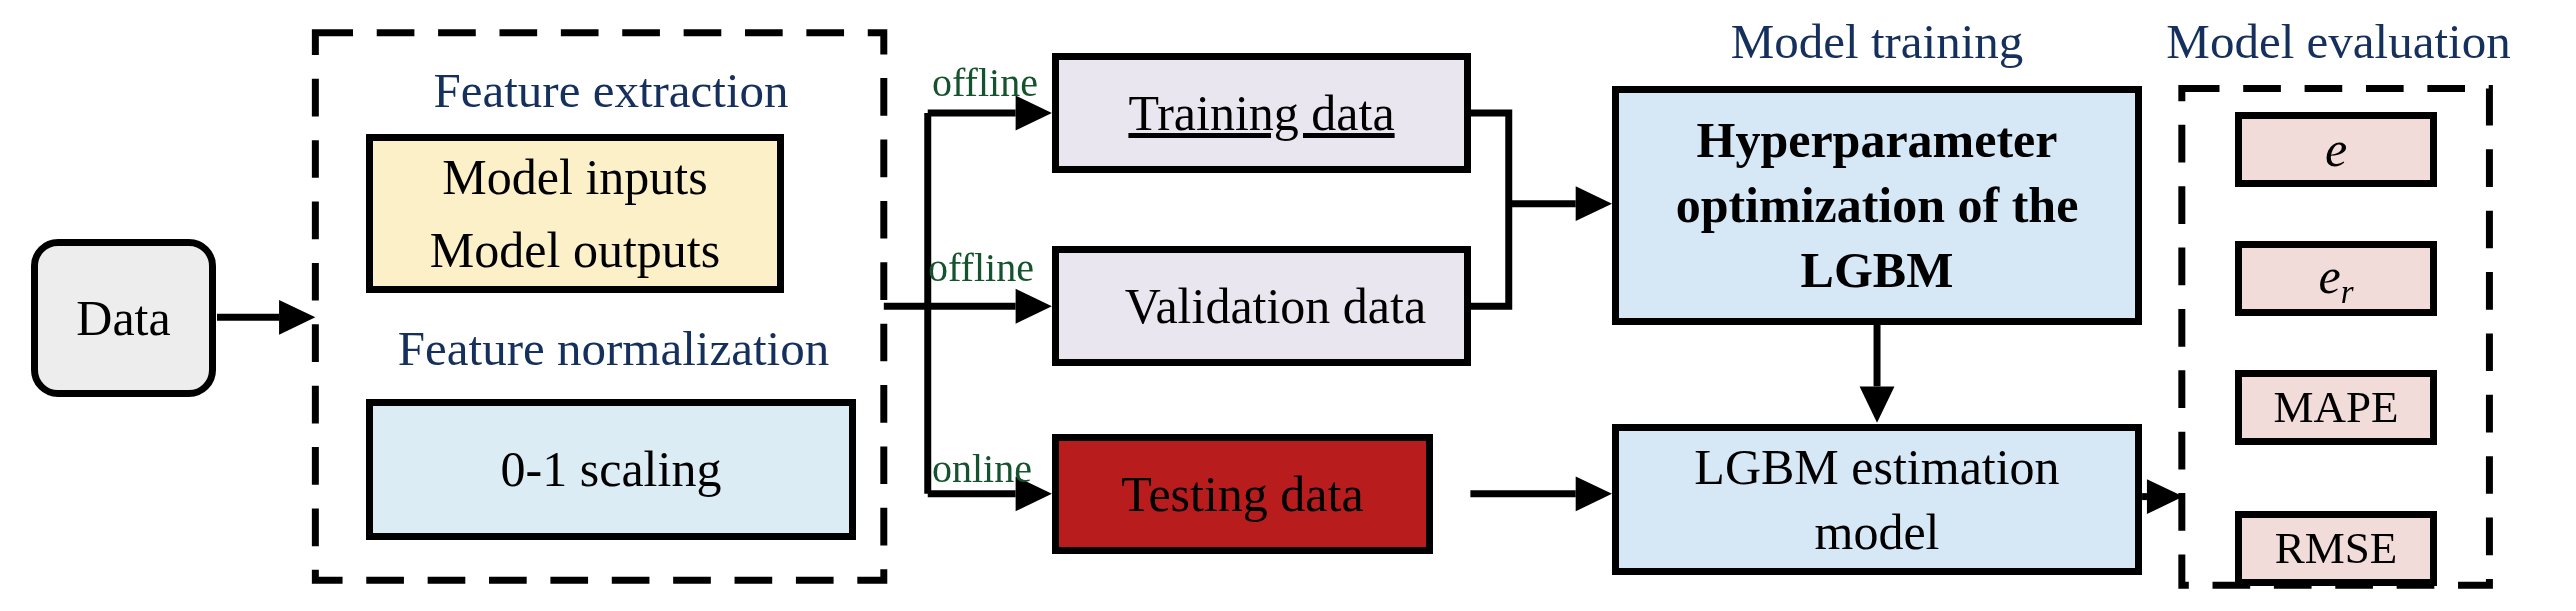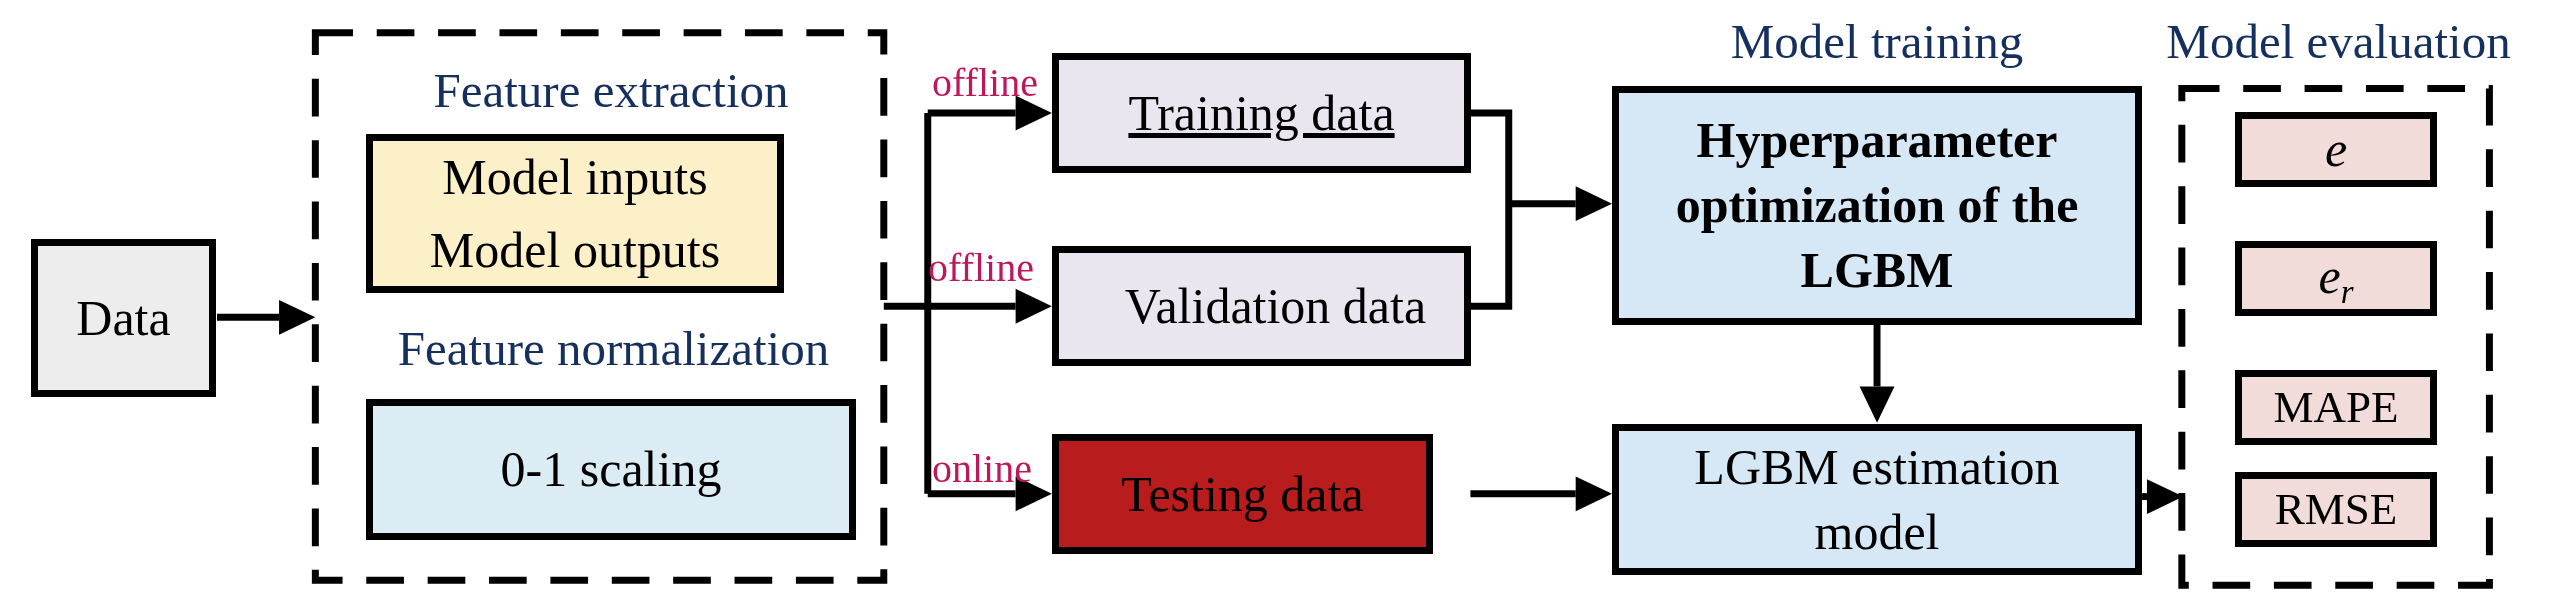--- a/index.html
+++ b/index.html
@@ -16,36 +16,36 @@
     border:7px solid #000;
     display:flex;flex-direction:column;align-items:center;justify-content:center;
     text-align:center;color:#000;font-size:50px;line-height:1.3;
   }
   .box .ln{white-space:nowrap;}
   .title{
     position:absolute;color:#16305E;font-size:49px;line-height:1.1;
     text-align:center;white-space:nowrap;
   }
   .mode{
-    position:absolute;color:#be185d;font-size:40px;line-height:1.1;white-space:nowrap;
+    position:absolute;color:#14532d;font-size:40px;line-height:1.1;white-space:nowrap;
   }
   
-  #data-box{left:31px;top:239px;width:185px;height:158px;background:#EDEDED;}
+  #data-box{left:31px;top:239px;width:185px;height:158px;background:#EDEDED;border-radius:27px;}
   #model-io-box{left:366px;top:134px;width:418px;height:159px;background:#FBF0C8;line-height:1.45;}
   #scaling-box{left:366px;top:399px;width:490px;height:141px;background:#DBECF4;}
   #training-box{left:1052px;top:53px;width:419px;height:120px;background:#E9E6F0;text-decoration:underline;}
   #validation-box{left:1052px;top:246px;width:419px;height:120px;background:#E9E6F0;padding-left:28px;}
   #testing-box{left:1052px;top:434px;width:381px;height:120px;background:#b91c1c;}
   #hyperparam-box{left:1612px;top:86px;width:530px;height:239px;background:#D6E7F5;font-weight:bold;}
   #lgbm-box{left:1612px;top:424px;width:530px;height:151px;background:#D6E7F5;}
   .metric{left:2235px;width:202px;height:75px;background:#F2DCDA;font-size:45px;}
   #e-box{top:112px;}
   #er-box{top:241px;}
   #mape-box{top:370px;text-align:right;}
-  #rmse-box{top:472px;text-align:right;}
+  #rmse-box{top:511px;text-align:right;}
   .mathvar{font-style:italic;font-size:50px;}
   .mathsub{font-style:italic;font-size:33px;vertical-align:-9.8px;}
   
   #feature-extraction-title{left:366px;top:64px;width:490px;}
   #feature-normalization-title{left:317px;top:322px;width:593px;}
   #model-training-title{left:1612px;top:15.4px;width:530px;}
   #model-evaluation-title{left:2150px;top:15.4px;width:377px;}
   
   #offline-top-label{left:932px;top:61px;}
   #offline-mid-label{left:928px;top:246px;}

